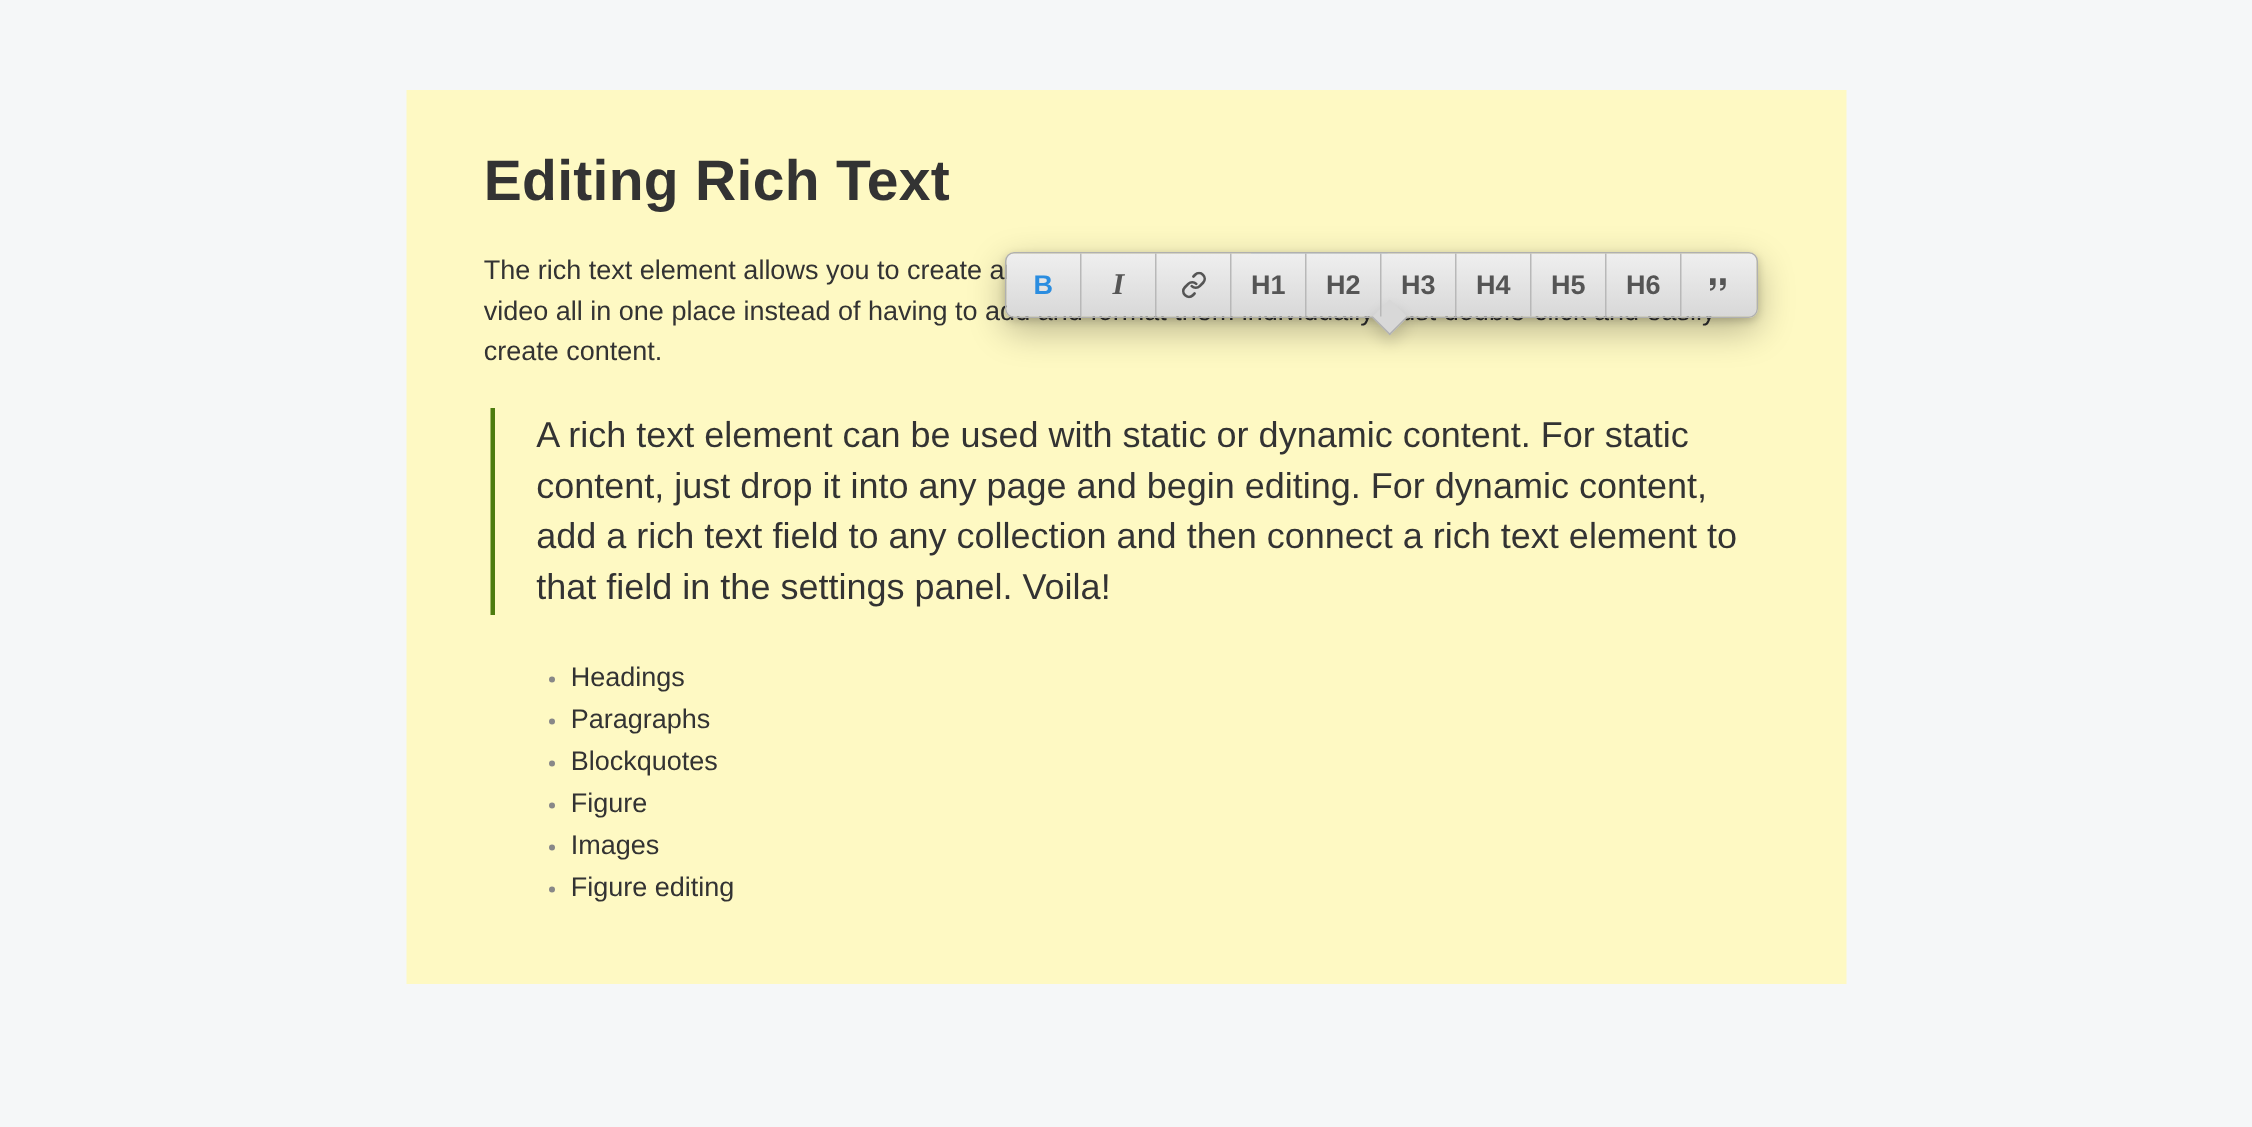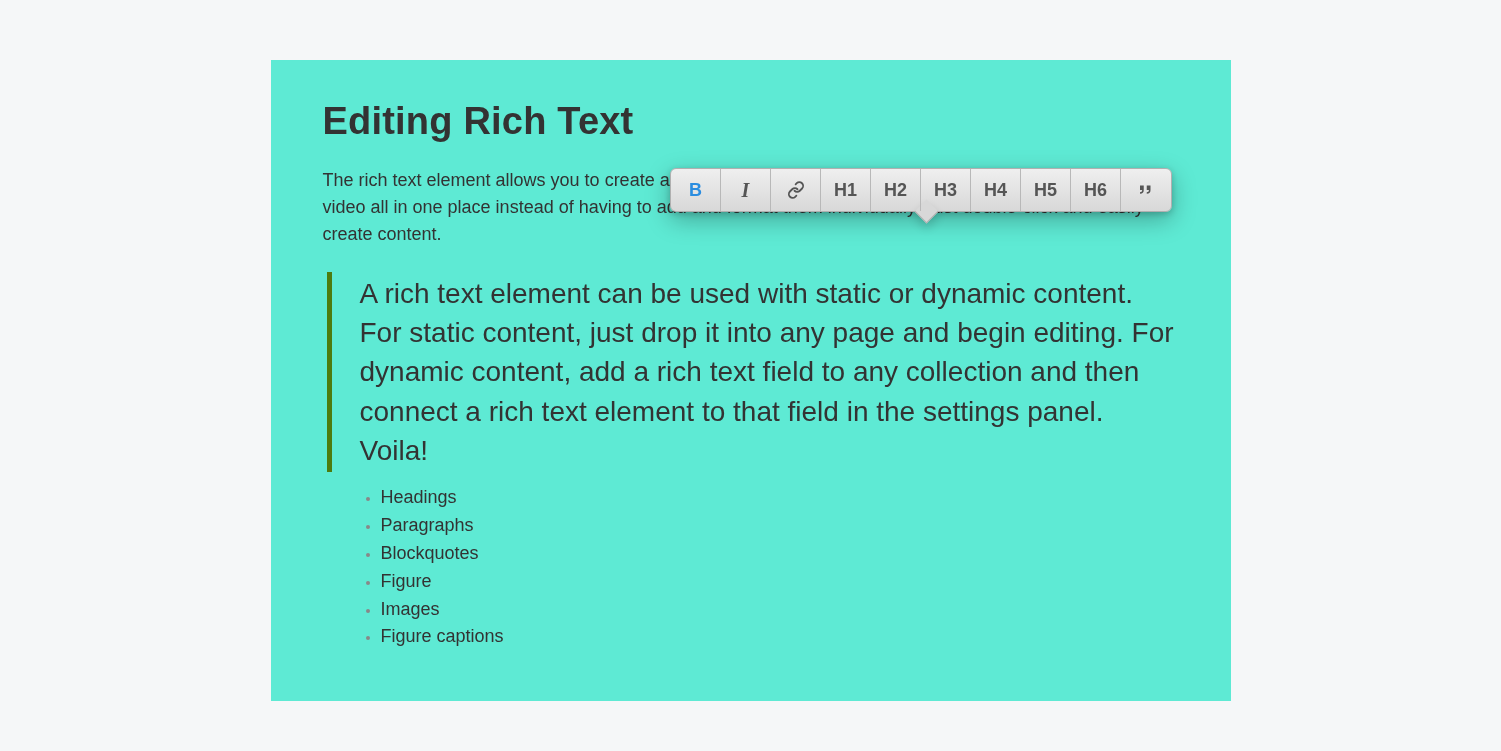--- a/index.html
+++ b/index.html
@@ -10,21 +10,21 @@
     color: #333333;
     display: flex;
     justify-content: center;
     padding: 60px 0 40px 0;
   }
   .outer {
     width: 1501px;
     position: relative;
   }
   .page {
-    background: #5eead4;
+    background: #fef9c3;
     width: 960px;
     margin: 0 auto;
     padding: 40px 52px 50px 52px;
     position: relative;
   }
   h1.title {
     font-size: 38px;
     font-weight: 700;
     color: #333333;
     margin-bottom: 24px;
@@ -45,24 +45,24 @@
     text-underline-offset: 3px;
     padding: 1px 0;
   }
   .spellword {
     text-decoration: underline;
     text-decoration-color: #e0675a;
     text-decoration-style: dotted;
     text-underline-offset: 3px;
   }
   blockquote.bq {
-    border-left: 5px solid #4d7c0f;
+    border-left: 3px solid #4d7c0f;
     padding: 2px 0 2px 28px;
-    margin: 0 0 12px 4px;
-    font-size: 28px;
+    margin: 0 0 28px 4px;
+    font-size: 24px;
     line-height: 1.4;
     color: #333333;
   }
   ul.stylelist {
     list-style: disc;
     padding-left: 58px;
     font-size: 18px;
     line-height: 1.55;
     color: #333333;
   }
@@ -130,21 +130,21 @@
 
     <blockquote class="bq">A rich text element can be used with static or dynamic content. For static content, just drop it into any page and begin editing. For dynamic content, add a rich text field to any collection and then connect a rich text element to that field in the settings panel. Voila!</blockquote>
 
 
     <ul class="stylelist">
       <li>Headings</li>
       <li>Paragraphs</li>
       <li>Blockquotes</li>
       <li>Figure</li>
       <li>Images</li>
-      <li>Figure captions</li>
+      <li>Figure editing</li>
     </ul>
 
   </div>
 
   <div class="toolbar">
     <div class="tbtn active">B</div>
     <div class="tbtn">
         <span class="italic">I</span>
       </div>
     <div class="tbtn">

